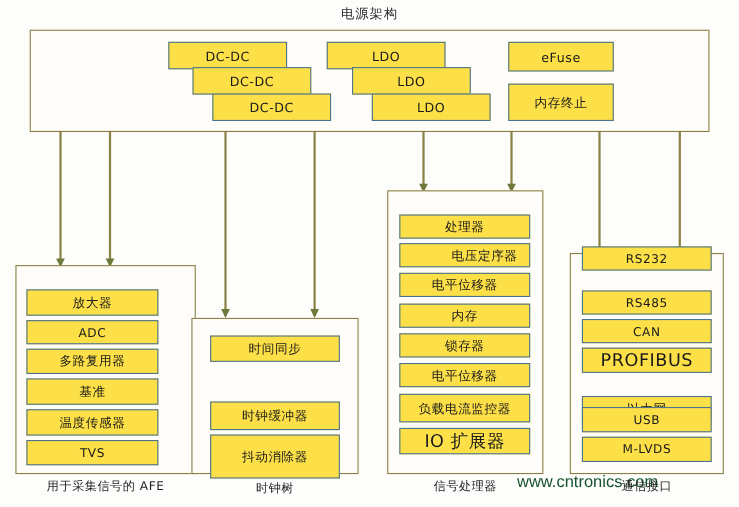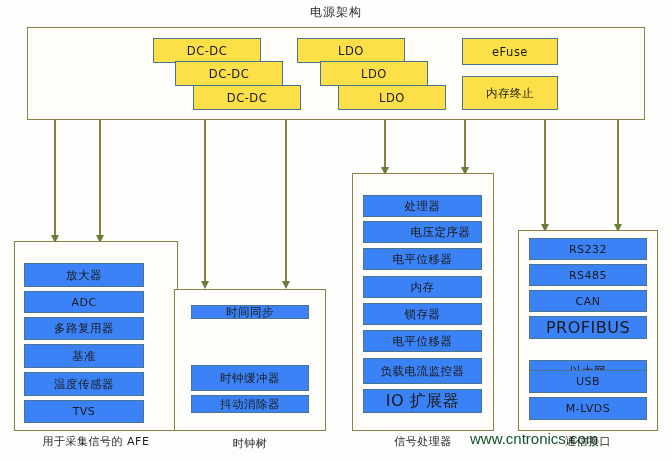--- a/index.html
+++ b/index.html
@@ -58,21 +58,21 @@
     font-size: 11px;
     color: #1f1f1f;
     letter-spacing: 0.5px;
     white-space: nowrap;
   }
 
   
   .chip {
     position: absolute;
     border: 1.3px solid #4a7390;
-    background: #3b82f6;
+    background: #fde047;
     box-sizing: border-box;
     display: flex;
     align-items: center;
     justify-content: center;
     font-size: 11px;
     color: #1a1a1a;
     letter-spacing: 0.5px;
     white-space: nowrap;
   }
   .chip.cn { font-size: 11.5px; }
@@ -143,38 +143,38 @@
   <div class="group-frame" style="left:14px; top:241px; width:164px; height:190px;"></div>
   <div class="chip cn" style="left:24px; top:263px; width:120px; height:24px;">放大器</div>
   <div class="chip" style="left:24px; top:291px; width:120px; height:22px;">ADC</div>
   <div class="chip cn" style="left:24px; top:317px; width:120px; height:23px;">多路复用器</div>
   <div class="chip cn" style="left:24px; top:344px; width:120px; height:24px;">基准</div>
   <div class="chip cn" style="left:24px; top:372px; width:120px; height:24px;">温度传感器</div>
   <div class="chip" style="left:24px; top:400px; width:120px; height:23px;">TVS</div>
   <div class="group-caption" style="left:14px; top:434px; width:164px;">用于采集信号的 AFE</div>
 
   <div class="group-frame" style="left:174px; top:289px; width:152px; height:142px;"></div>
-  <div class="chip cn" style="left:191px; top:305px; width:118px; height:14px;">时间同步</div>
+  <div class="chip cn" style="left:191px; top:305px; width:118px; height:24px;">时间同步</div>
   <div class="chip cn" style="left:191px; top:365px; width:118px; height:26px;">时钟缓冲器</div>
-  <div class="chip cn" style="left:191px; top:395px; width:118px; height:18px;">抖动消除器</div>
+  <div class="chip cn" style="left:191px; top:395px; width:118px; height:40px;">抖动消除器</div>
   <div class="group-caption" style="left:174px; top:436px; width:152px;">时钟树</div>
 
   <div class="group-frame" style="left:352px; top:173px; width:142px; height:258px;"></div>
   <div class="chip cn" style="left:363px; top:195px; width:119px; height:22px;">处理器</div>
   <div class="chip cn" style="left:363px; top:221px; width:119px; height:22px;padding-left:36px;">电压定序器</div>
   <div class="chip cn" style="left:363px; top:248px; width:119px; height:22px;">电平位移器</div>
   <div class="chip cn" style="left:363px; top:276px; width:119px; height:22px;">内存</div>
   <div class="chip cn" style="left:363px; top:303px; width:119px; height:22px;">锁存器</div>
   <div class="chip cn" style="left:363px; top:330px; width:119px; height:22px;">电平位移器</div>
   <div class="chip cn" style="left:363px; top:358px; width:119px; height:26px;">负载电流监控器</div>
   <div class="chip bold" style="left:363px; top:389px; width:119px; height:24px;">IO 扩展器</div>
   <div class="group-caption" style="left:352px; top:434px; width:142px;">信号处理器</div>
 
   <div class="group-frame" style="left:518px; top:230px; width:140px; height:201px;"></div>
-  <div class="chip" style="left:529px; top:238px; width:118px; height:22px;">RS232</div>
+  <div class="chip" style="left:529px; top:224px; width:118px; height:22px;">RS232</div>
   <div class="chip" style="left:529px; top:264px; width:118px; height:22px;">RS485</div>
   <div class="chip" style="left:529px; top:290px; width:118px; height:22px;">CAN</div>
   <div class="chip bold" style="left:529px; top:316px; width:118px; height:23px;">PROFIBUS</div>
   <div class="chip cn" style="left:529px; top:360px; width:118px; height:23px;">以太网</div>
   <div class="chip" style="left:529px; top:370px; width:118px; height:23px;">USB</div>
   <div class="chip" style="left:529px; top:397px; width:118px; height:23px;">M-LVDS</div>
   <div class="group-caption" style="left:518px; top:434px; width:140px;">通信接口</div>
 
 </div>
 

